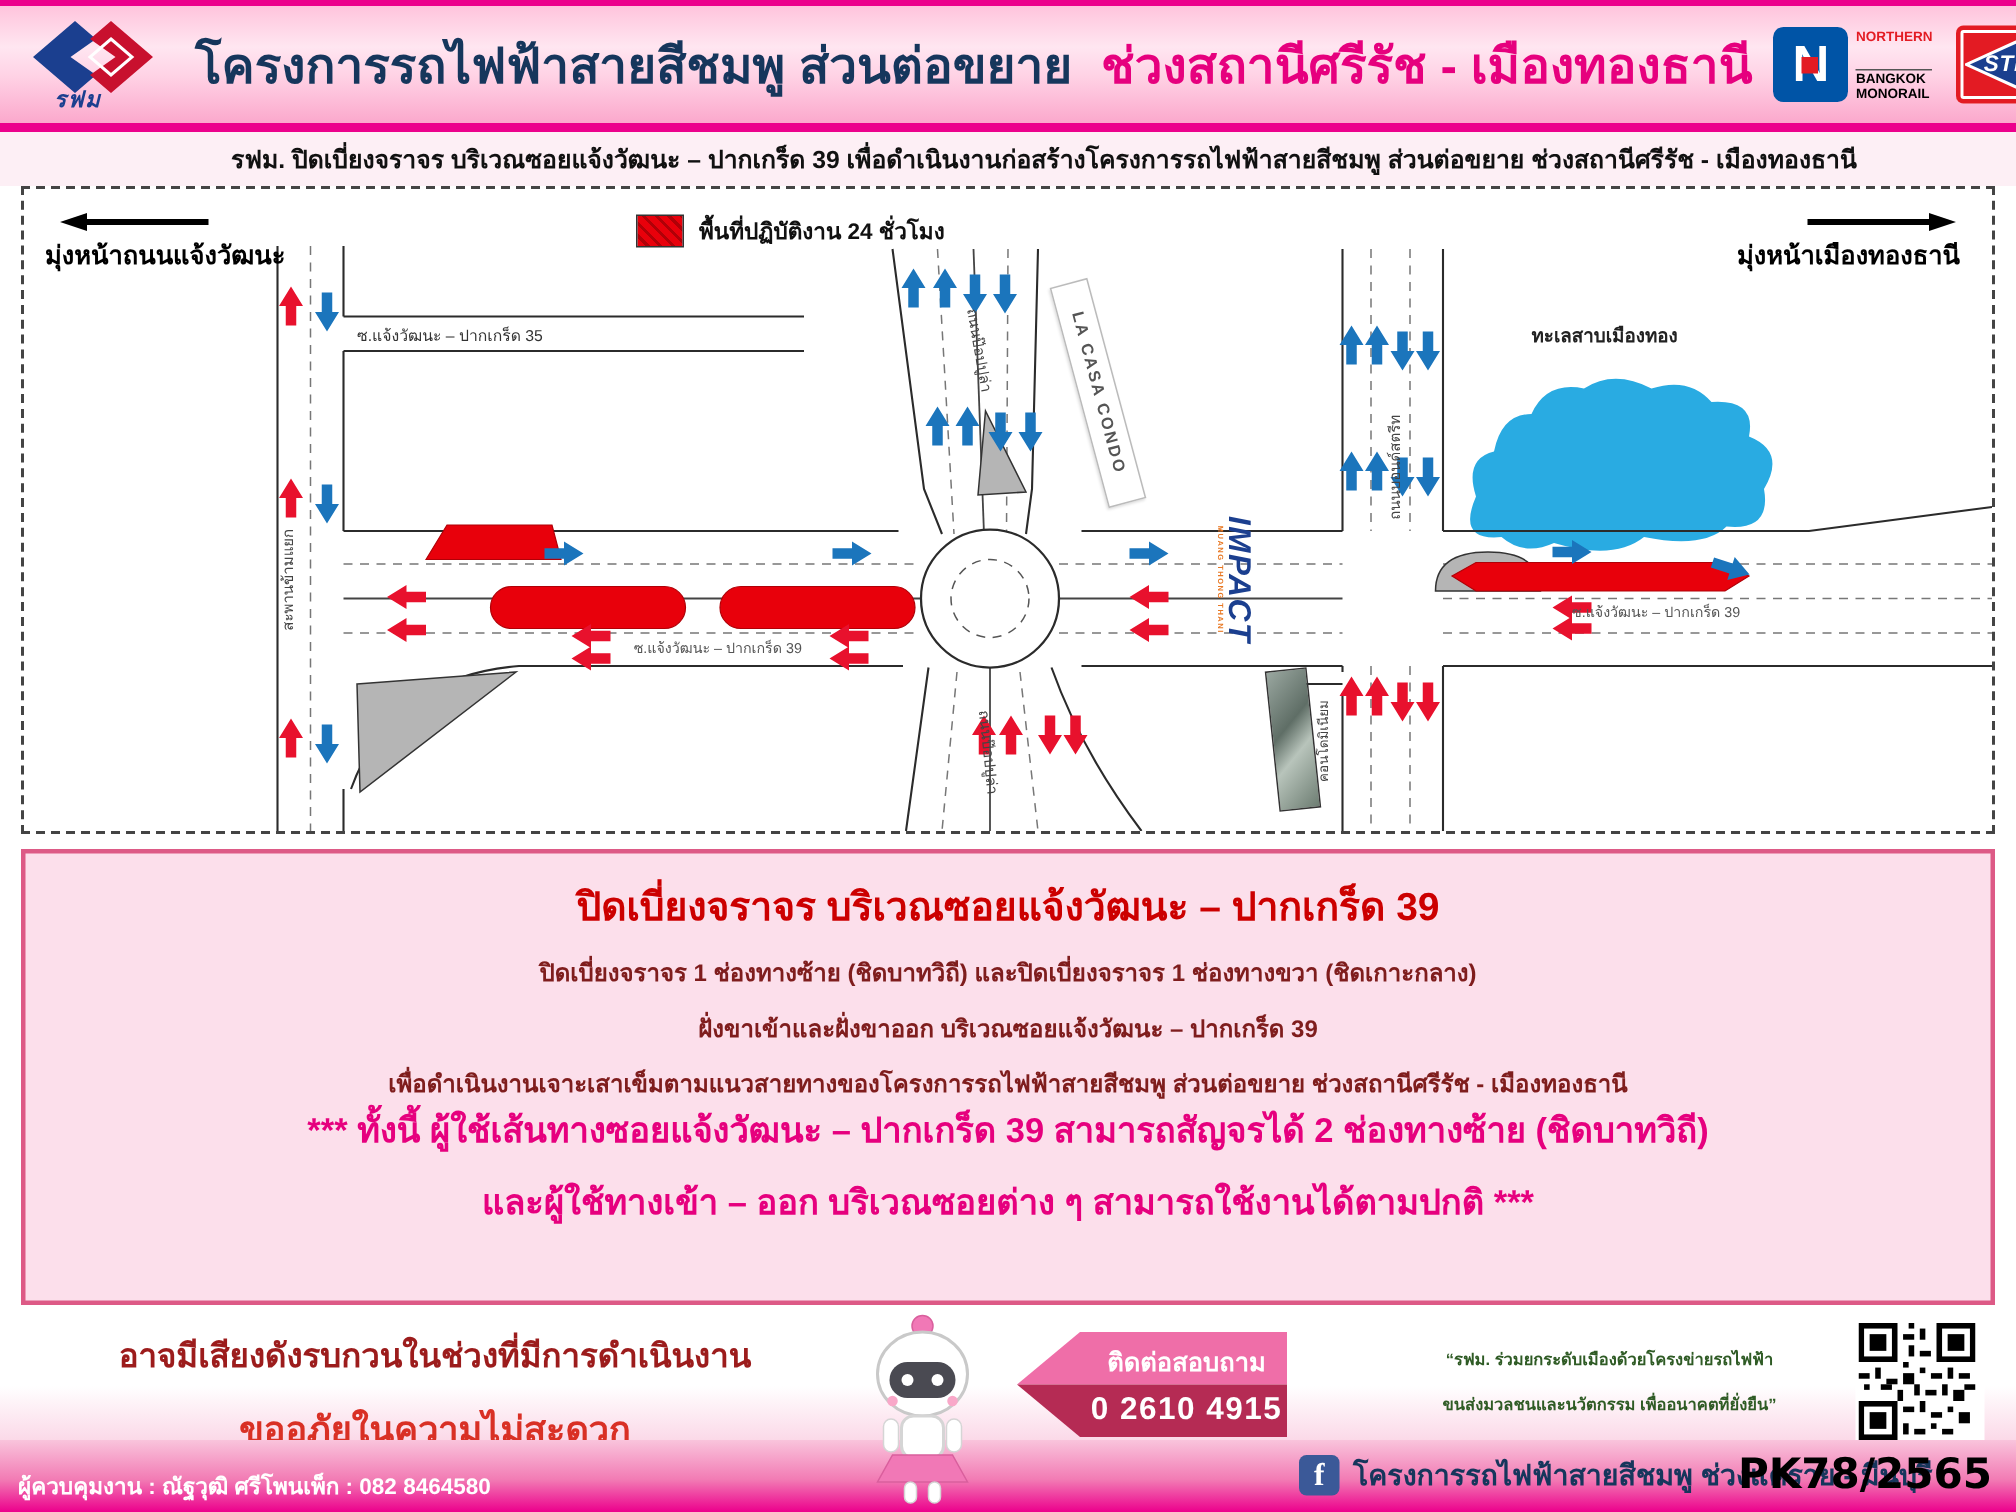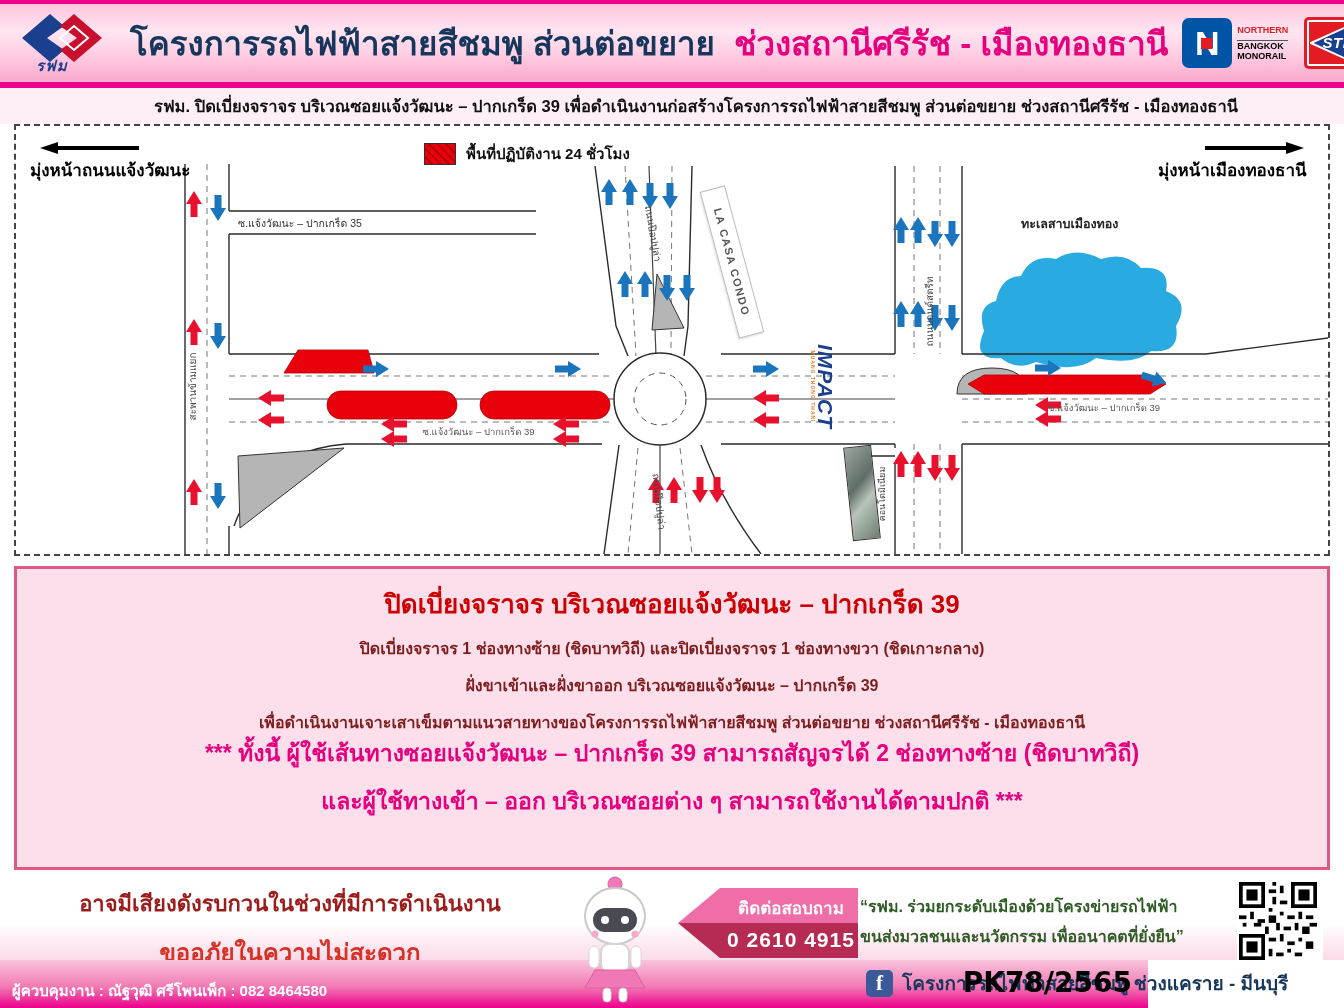--- a/index.html
+++ b/index.html
@@ -15,21 +15,21 @@
     font-size:15px;color:#1b3f8f;letter-spacing:1px;}
   .title-wrap{white-space:nowrap;margin-left:8px;font-weight:bold;font-size:33px;}
   .title-main{color:#16365c;}
   .title-hl{color:#e6007e;margin-left:10px;}
   .nbm-logo{display:flex;align-items:center;margin-left:14px;flex:0 0 auto;}
   .nbm-square{width:50px;height:50px;background:#0054a6;border-radius:7px;position:relative;}
   .nbm-n{position:absolute;left:0;top:0;width:50px;height:50px;color:#fff;font-weight:bold;
     font-size:34px;text-align:center;line-height:50px;}
   .nbm-red{position:absolute;left:19px;top:20px;width:11px;height:11px;background:#e31b23;}
   .nbm-text{margin-left:5px;font-weight:bold;font-size:9px;line-height:10px;color:#000;}
-  .nbm-text .red{color:#e31b23;border-bottom:1px solid #555;display:inline-block;padding-bottom:5px;}
+  .nbm-text .red{color:#e31b23;border-bottom:1px solid #555;display:inline-block;padding-bottom:17px;}
   .stecon-logo{width:102px;height:52px;background:#e31b23;border-radius:5px;margin:0 12px 0 16px;
     position:relative;flex:0 0 auto;box-shadow:inset 0 0 0 3px #e31b23, inset 0 0 0 5px #fff;}
   .stecon-diamond{position:absolute;left:6px;top:5px;width:90px;height:42px;}
   .stecon-text{position:absolute;left:0;top:17px;width:100%;text-align:center;color:#fff;
     font-weight:bold;font-style:italic;font-size:15px;letter-spacing:.5px;}
   
   .subtitle-bar{position:absolute;left:0;top:88px;width:1344px;height:36px;background:#fdeff5;
     display:flex;align-items:center;justify-content:center;font-weight:bold;font-size:16.5px;color:#111;padding-left:24px;}
   
   .map-box{position:absolute;left:14px;top:124px;width:1316px;height:432px;box-sizing:border-box;
@@ -66,25 +66,25 @@
     background:linear-gradient(180deg,#fff 0%,#fff 60%,#fbd9e8 100%);}
   .noise{position:absolute;left:30px;top:16px;width:520px;text-align:center;}
   .noise1{font-weight:bold;font-size:22px;color:#9c1c1c;}
   .noise2{font-weight:bold;font-size:24px;color:#d93025;margin-top:12px;}
   .mascot{position:absolute;left:565px;top:2px;z-index:5;}
   .ribbon{position:absolute;left:678px;top:16px;width:180px;height:74px;}
   .ribbon-label{position:absolute;left:48px;top:23px;width:130px;text-align:center;color:#fff;
     font-weight:bold;font-size:17px;}
   .ribbon-phone{position:absolute;left:48px;top:58px;width:130px;text-align:center;color:#fff;
     font-weight:bold;font-size:21px;letter-spacing:1px;}
-  .quote{position:absolute;left:860px;top:22px;width:330px;color:#2f5b25;
-    font-weight:bold;font-size:16px;line-height:30px;}
+  .quote{position:absolute;left:908px;top:22px;width:330px;text-align:center;color:#2f5b25;
+    font-weight:bold;font-size:11px;line-height:30px;}
   .qr{position:absolute;left:1237px;top:10px;width:82px;height:82px;background:#fff;padding:2px;}
   
-  .footer{position:absolute;left:0;top:960px;width:1148px;height:48px;
+  .footer{position:absolute;left:0;top:960px;width:1344px;height:48px;
     background:linear-gradient(180deg,#f9c4dc 0%,#f27bb4 55%,#ec008c 100%);}
   .supervisor{position:absolute;left:12px;bottom:5px;color:#fff;font-weight:bold;font-size:15px;}
   .fb-row{position:absolute;left:866px;top:8px;display:flex;align-items:center;gap:9px;}
   .fb-icon{width:27px;height:27px;background:#3b5998;border-radius:5px;color:#fff;font-weight:bold;
     font-size:21px;text-align:center;line-height:26px;font-family:"Liberation Serif",serif;}
   .fb-text{color:#16365c;font-weight:bold;font-size:19px;white-space:nowrap;}
   .doc-no{position:absolute;right:16px;top:6px;color:#000;font-size:28px;font-weight:bold;
     font-family:"DejaVu Sans",sans-serif;}
 </style>
 </head>

